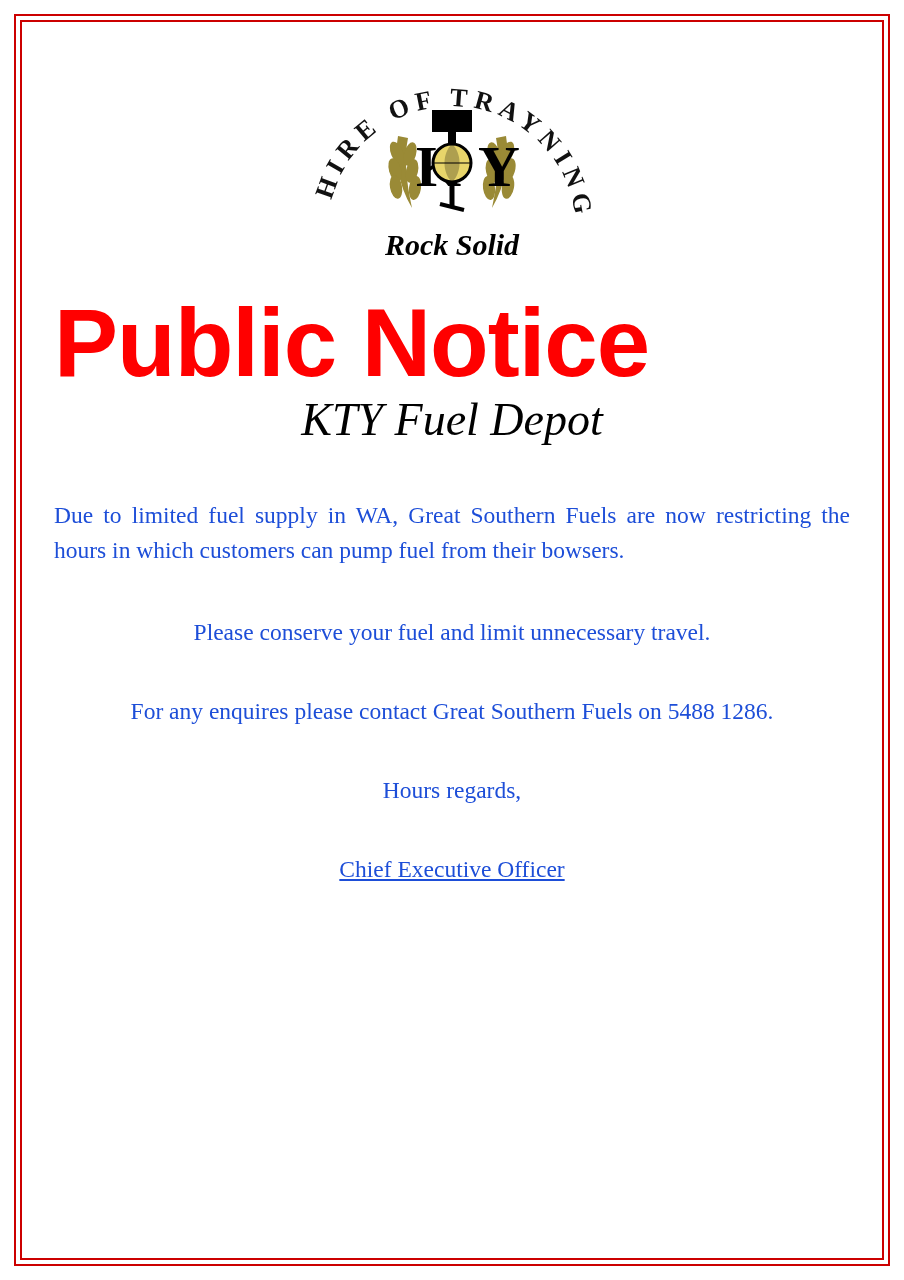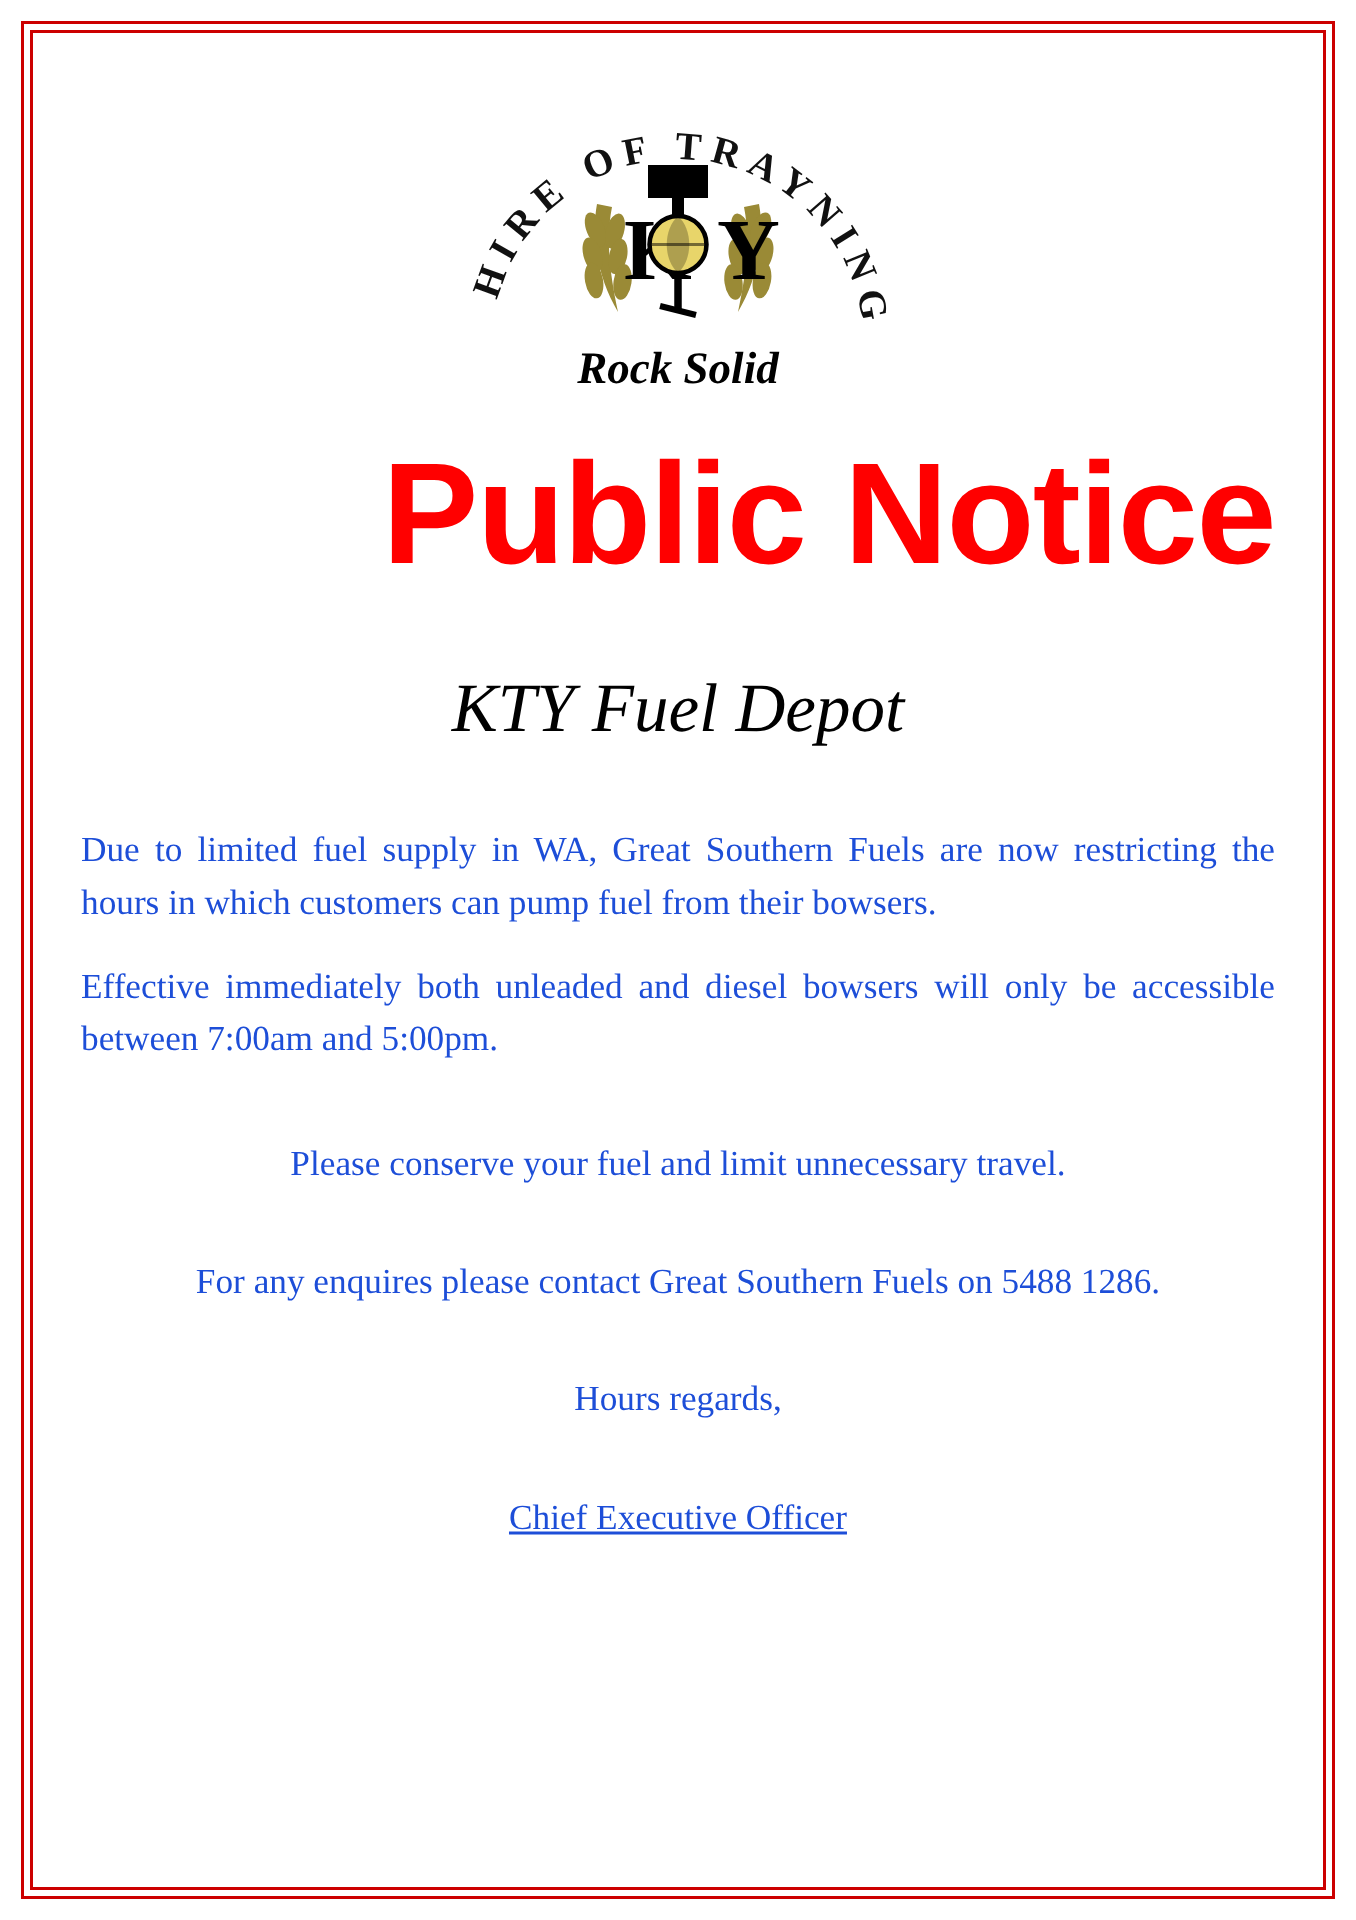--- a/index.html
+++ b/index.html
@@ -59,32 +59,31 @@
   .logo {
     width: 300px;
     height: 215px;
     position: relative;
   }
   .logo svg { display: block; }
 
   
   .title {
     margin-top: 22px;
-    text-align: right;
+    text-align: left;
     color: #ff0000;
     font-family: "Liberation Sans", sans-serif;
     font-weight: bold;
     font-size: 96px;
     line-height: 1.0;
     letter-spacing: -1px;
   }
 
   
   .subtitle {
-    margin-top: 52px;
     text-align: center;
     font-style: italic;
     font-size: 46px;
     line-height: 1.28;
     color: #000000;
   }
 
   
   .body-text {
     margin-top: 48px;
@@ -163,21 +162,20 @@
     </div>
 
     <div class="title">Public Notice</div>
 
     <div class="subtitle">
       <div>KTY Fuel Depot</div>
     </div>
 
     <div class="body-text">
       <p class="para-just">Due to limited fuel supply in WA, Great Southern Fuels are now restricting the hours in which customers can pump fuel from their bowsers.</p>
-      <p class="para-just">Effective immediately both unleaded and diesel bowsers will only be accessible between 7:00am and 5:00pm.</p>
       <div class="spacer-lg"></div>
       <p class="para-left">Please conserve your fuel and limit unnecessary travel.</p>
       <div class="spacer-md"></div>
       <p class="para-left">For any enquires please contact Great Southern Fuels on 5488 1286.</p>
       <div class="spacer-md"></div>
       <p class="para-left">Hours regards,</p>
       <div class="spacer-md"></div>
       <p class="para-left underline">Chief Executive Officer</p>
     </div>
 

